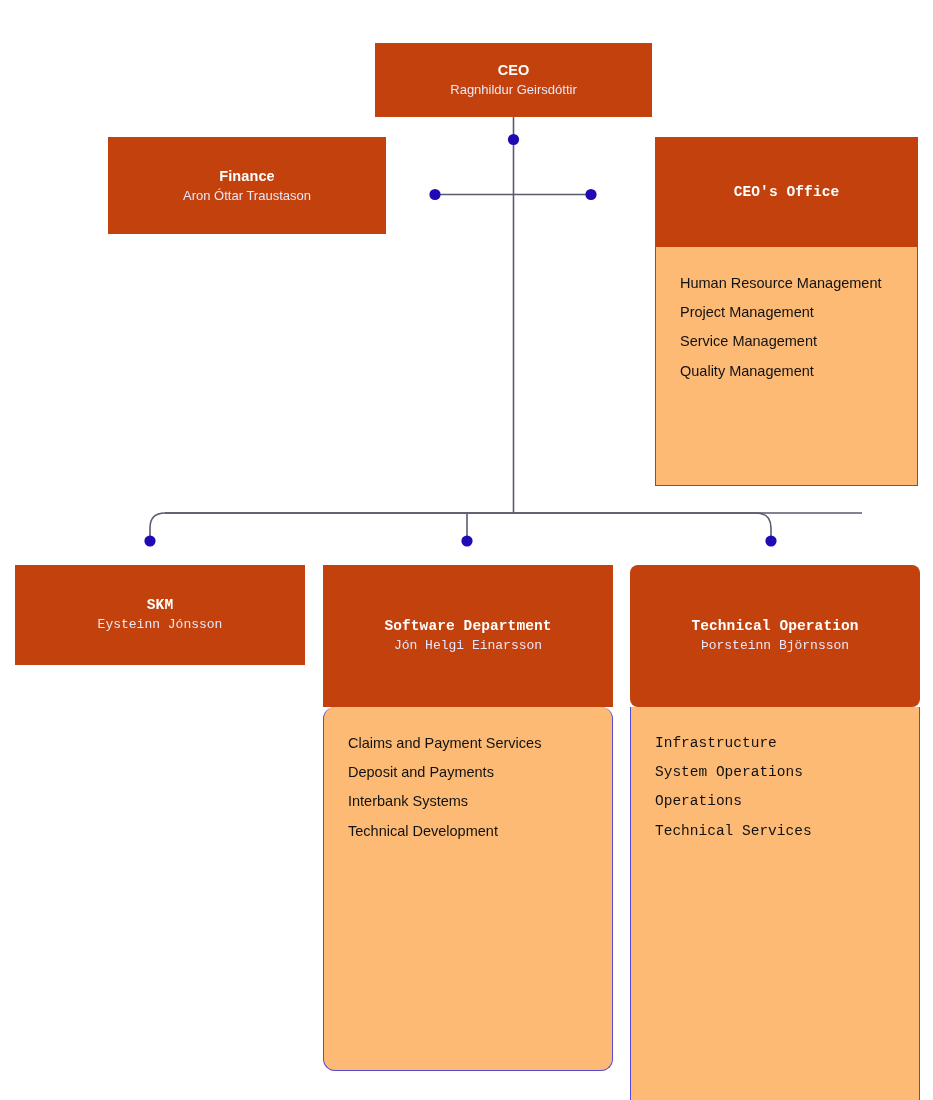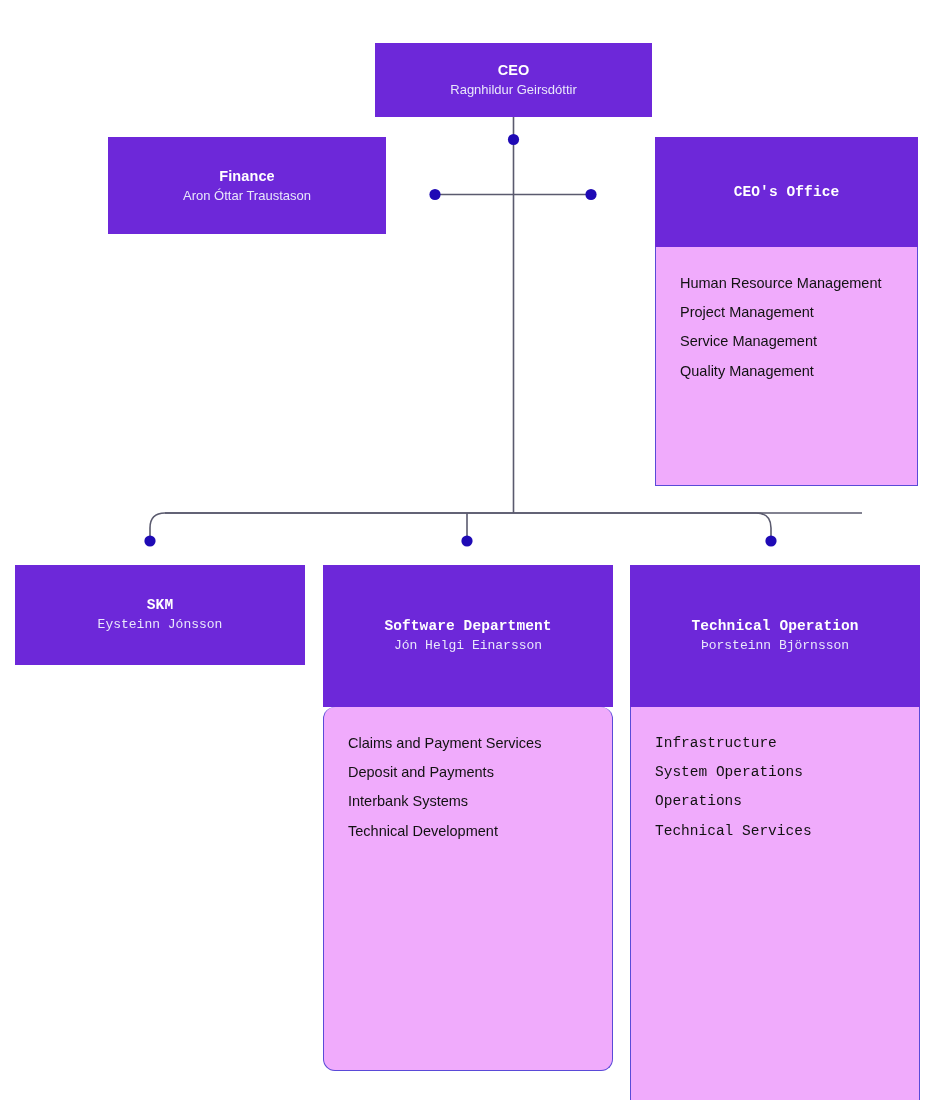--- a/index.html
+++ b/index.html
@@ -28,21 +28,21 @@
     height: 1100px;
     pointer-events: none;
   }
 
   
   .node {
     position: absolute;
     box-sizing: border-box;
   }
   .node-head {
-    background: #6d28d9;
+    background: #c2410c;
     color: #ffffff;
     text-align: center;
     box-sizing: border-box;
     display: flex;
     flex-direction: column;
     justify-content: center;
     align-items: center;
     overflow: hidden;
   }
   .node-head.head-bottomalign {
@@ -56,21 +56,21 @@
     line-height: 20px;
     letter-spacing: 0.1px;
   }
   .node-sub {
     font-size: 13px;
     font-weight: normal;
     line-height: 20px;
     color: #e9e7fb;
   }
   .node-body {
-    background: #f0abfc;
+    background: #fdba74;
     border: 1px solid #5a4ad8;
     border-top: none;
     box-sizing: border-box;
     padding: 22px 24px 10px 24px;
   }
   .item {
     font-size: 14.5px;
     line-height: 29.2px;
     color: #121212;
     white-space: nowrap;
@@ -89,21 +89,21 @@
 
   #node-skm          { left: 15px;  top: 565px; width: 290px; }
   #node-skm .node-head { height: 100px; }
   #node-skm .node-body { height: 364px; }
 
   #node-software     { left: 323px; top: 565px; width: 290px; }
   #node-software .node-head { height: 142px; }
   #node-software .node-body { height: 364px; border-radius: 12px; }
 
   #node-techop       { left: 630px; top: 565px; width: 290px; }
-  #node-techop .node-head { height: 142px; }
+  #node-techop .node-head { height: 142px; border-radius: 8px; }
   #node-techop .node-body { height: 451px; font-family: Liberation Mono, monospace; }
 </style>
 </head>
 <body>
 
 <div id="chart">
 
   <svg id="connectors" viewBox="0 0 933 1100" width="933" height="1100" xmlns="http://www.w3.org/2000/svg">
 
     <path d="M 513.5 117 L 513.5 513" stroke="#5a5a6e" stroke-width="1.6" fill="none"></path>

